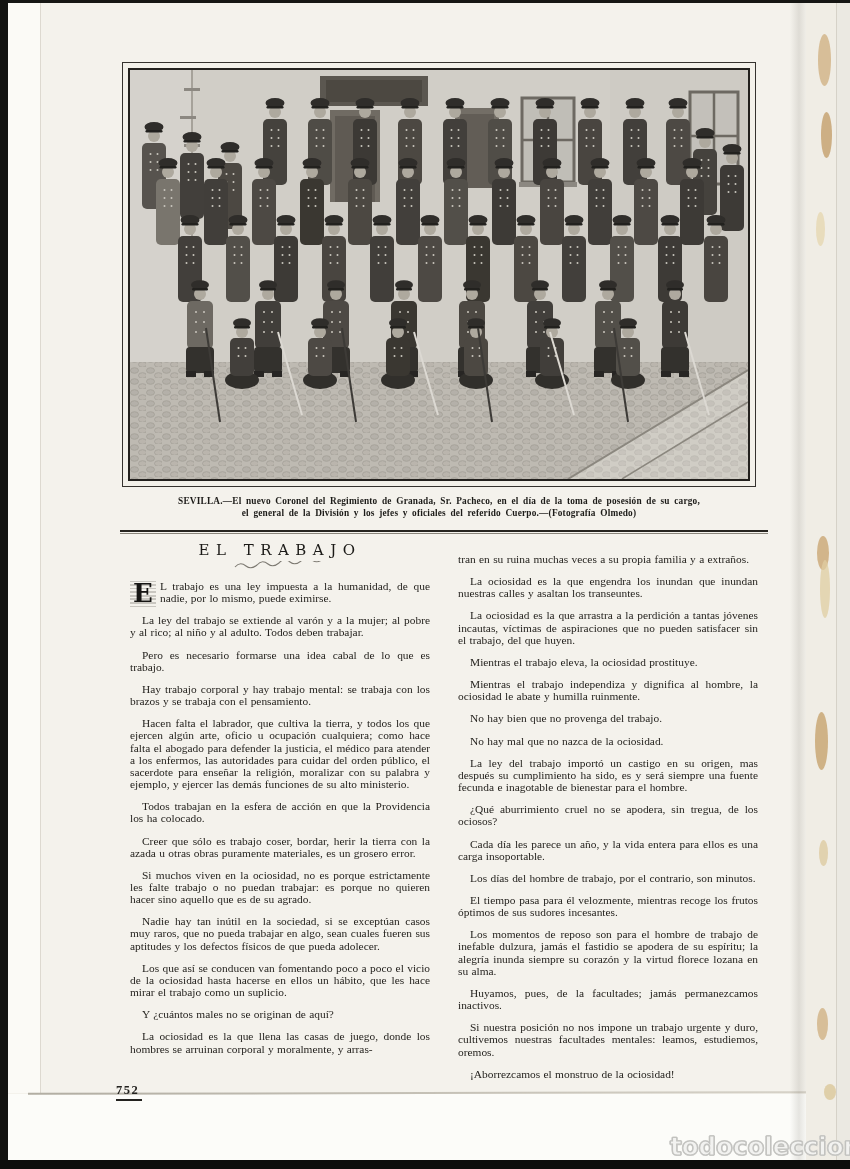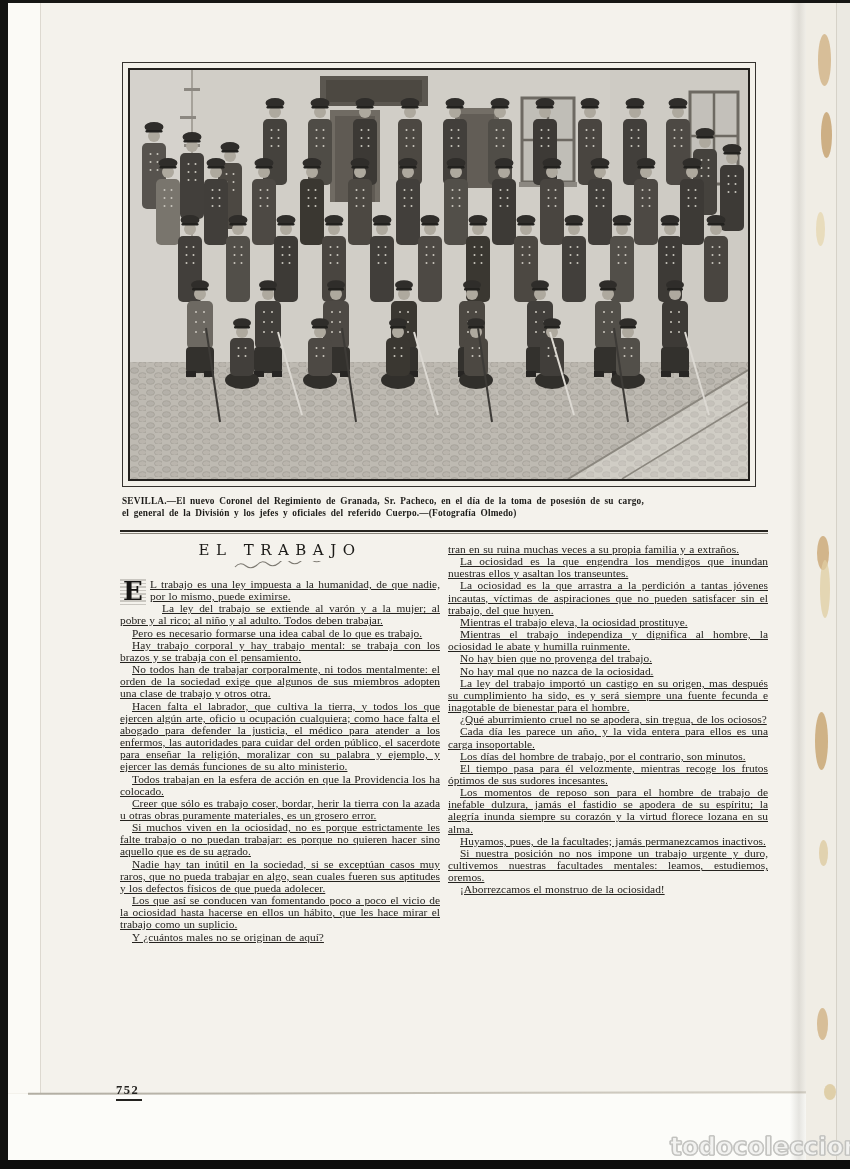--- a/index.html
+++ b/index.html
@@ -21,32 +21,32 @@
   .stain{border-radius:50%;opacity:.75;}
   .bottom-bar{left:0;top:1160px;width:850px;height:9px;background:#0d0d0c;}
 
   
   .photo-frame{left:122px;top:62px;width:634px;height:425px;box-sizing:border-box;
                border:1px solid #35322e;padding:5px;background:#f3f1ea;}
   .photo-inner{width:100%;height:100%;box-sizing:border-box;border:2px solid #23211e;overflow:hidden;}
   .photo-inner svg{display:block;width:100%;height:100%;}
 
   
-  .caption{left:122px;top:495px;width:634px;text-align:left;color:#1c1b18;
+  .caption{left:122px;top:495px;width:634px;text-align:center;color:#1c1b18;
            font-weight:bold;font-size:9.3px;line-height:12px;letter-spacing:.2px;word-spacing:2px;}
 
   
   .rule{left:120px;top:530px;width:648px;height:4px;
         background:linear-gradient(to bottom,#26241f 0,#26241f 2px,rgba(0,0,0,0) 2px,rgba(0,0,0,0) 3px,#8a867c 3px,#8a867c 4px);}
 
   
   .col{color:#25231f;font-size:11.4px;line-height:12.15px;}
   .col-left{left:120px;top:542px;width:320px;}
   .col-right{left:448px;top:543px;width:320px;}
-  .col p{margin:0;text-indent:12px;text-align:justify;word-spacing:.5px;text-decoration:underline;}
+  .col p{margin:10px;text-indent:12px;text-align:justify;word-spacing:.5px;}
   p.opening{text-indent:0;}
   .art-title{margin:0 0 2px 0;font-family:"DejaVu Serif",serif;font-size:15px;line-height:17px;
              font-weight:normal;letter-spacing:6.5px;text-align:center;color:#1b1a17;}
   .flourish{display:block;margin:1px auto 8px auto;}
   .dropcap{float:left;width:26px;height:26px;margin:1px 4px 0 0;text-align:center;
            font-family:"DejaVu Serif",serif;font-weight:bold;font-size:26px;line-height:25px;color:#161513;
            background:repeating-linear-gradient(180deg,rgba(90,86,78,.28) 0 1.5px,rgba(0,0,0,0) 1.5px 3.5px);}
 
   .page-number{left:116px;top:1035px;font-weight:bold;font-size:12.5px;letter-spacing:1.5px;
                color:#23221f;border-bottom:2px solid #23221f;padding:0 3px 1px 0;margin-top:48px;}
@@ -244,33 +244,33 @@
 
   <div class="abs col col-left">
     <h1 class="art-title">EL TRABAJO</h1>
     <svg class="flourish" width="92" height="9">
       <path d="M1,6 q5,-6 11,-1 q5,4 11,-1 q5,-6 11,-1 q5,4 11,-1 q5,-6 11,-1 q5,4 11,-1 q5,-6 11,-1 q5,4 11,-1" stroke="#7d7a72" stroke-width="1.1" fill="none"></path>
     </svg>
     <p class="opening"><span class="dropcap">E</span><span>L trabajo es una ley impuesta a la humanidad, de que nadie, por lo mismo, puede eximirse.</span></p>
     <p>La ley del trabajo se extiende al varón y a la mujer; al pobre y al rico; al niño y al adulto. Todos deben trabajar.</p>
     <p>Pero es necesario formarse una idea cabal de lo que es trabajo.</p>
     <p>Hay trabajo corporal y hay trabajo mental: se trabaja con los brazos y se trabaja con el pensamiento.</p>
-    <p>No todos han de trabajar corporalmente, ni todos mentalmente: el orden de la sociedad exige que algunos de sus miembros adopten una clase de trabajo y otros otra.</p>
     <p>Hacen falta el labrador, que cultiva la tierra, y todos los que ejercen algún arte, oficio u ocupación cualquiera; como hace falta el abogado para defender la justicia, el médico para atender a los enfermos, las autoridades para cuidar del orden público, el sacerdote para enseñar la religión, moralizar con su palabra y ejemplo, y ejercer las demás funciones de su alto ministerio.</p>
     <p>Todos trabajan en la esfera de acción en que la Providencia los ha colocado.</p>
     <p>Creer que sólo es trabajo coser, bordar, herir la tierra con la azada u otras obras puramente materiales, es un grosero error.</p>
     <p>Si muchos viven en la ociosidad, no es porque estrictamente les falte trabajo o no puedan trabajar: es porque no quieren hacer sino aquello que es de su agrado.</p>
     <p>Nadie hay tan inútil en la sociedad, si se exceptúan casos muy raros, que no pueda trabajar en algo, sean cuales fueren sus aptitudes y los defectos físicos de que pueda adolecer.</p>
     <p>Los que así se conducen van fomentando poco a poco el vicio de la ociosidad hasta hacerse en ellos un hábito, que les hace mirar el trabajo como un suplicio.</p>
     <p>Y ¿cuántos males no se originan de aquí?</p>
+    <p>La ociosidad es la que llena las casas de juego, donde los hombres se arruinan corporal y moralmente, y arras-</p>
   </div>
 
   <div class="abs col col-right">
     <p style="text-indent:0;">tran en su ruina muchas veces a su propia familia y a extraños.</p>
-    <p>La ociosidad es la que engendra los mendigos que inundan nuestras ellos y asaltan los transeuntes.</p>
+    <p>La ociosidad es la que engendra los inundan que inundan nuestras calles y asaltan los transeuntes.</p>
     <p>La ociosidad es la que arrastra a la perdición a tantas jóvenes incautas, víctimas de aspiraciones que no pueden satisfacer sin el trabajo, del que huyen.</p>
     <p>Mientras el trabajo eleva, la ociosidad prostituye.</p>
     <p>Mientras el trabajo independiza y dignifica al hombre, la ociosidad le abate y humilla ruinmente.</p>
     <p>No hay bien que no provenga del trabajo.</p>
     <p>No hay mal que no nazca de la ociosidad.</p>
     <p>La ley del trabajo importó un castigo en su origen, mas después su cumplimiento ha sido, es y será siempre una fuente fecunda e inagotable de bienestar para el hombre.</p>
     <p>¿Qué aburrimiento cruel no se apodera, sin tregua, de los ociosos?</p>
     <p>Cada día les parece un año, y la vida entera para ellos es una carga insoportable.</p>
     <p>Los días del hombre de trabajo, por el contrario, son minutos.</p>
     <p>El tiempo pasa para él velozmente, mientras recoge los frutos óptimos de sus sudores incesantes.</p>

